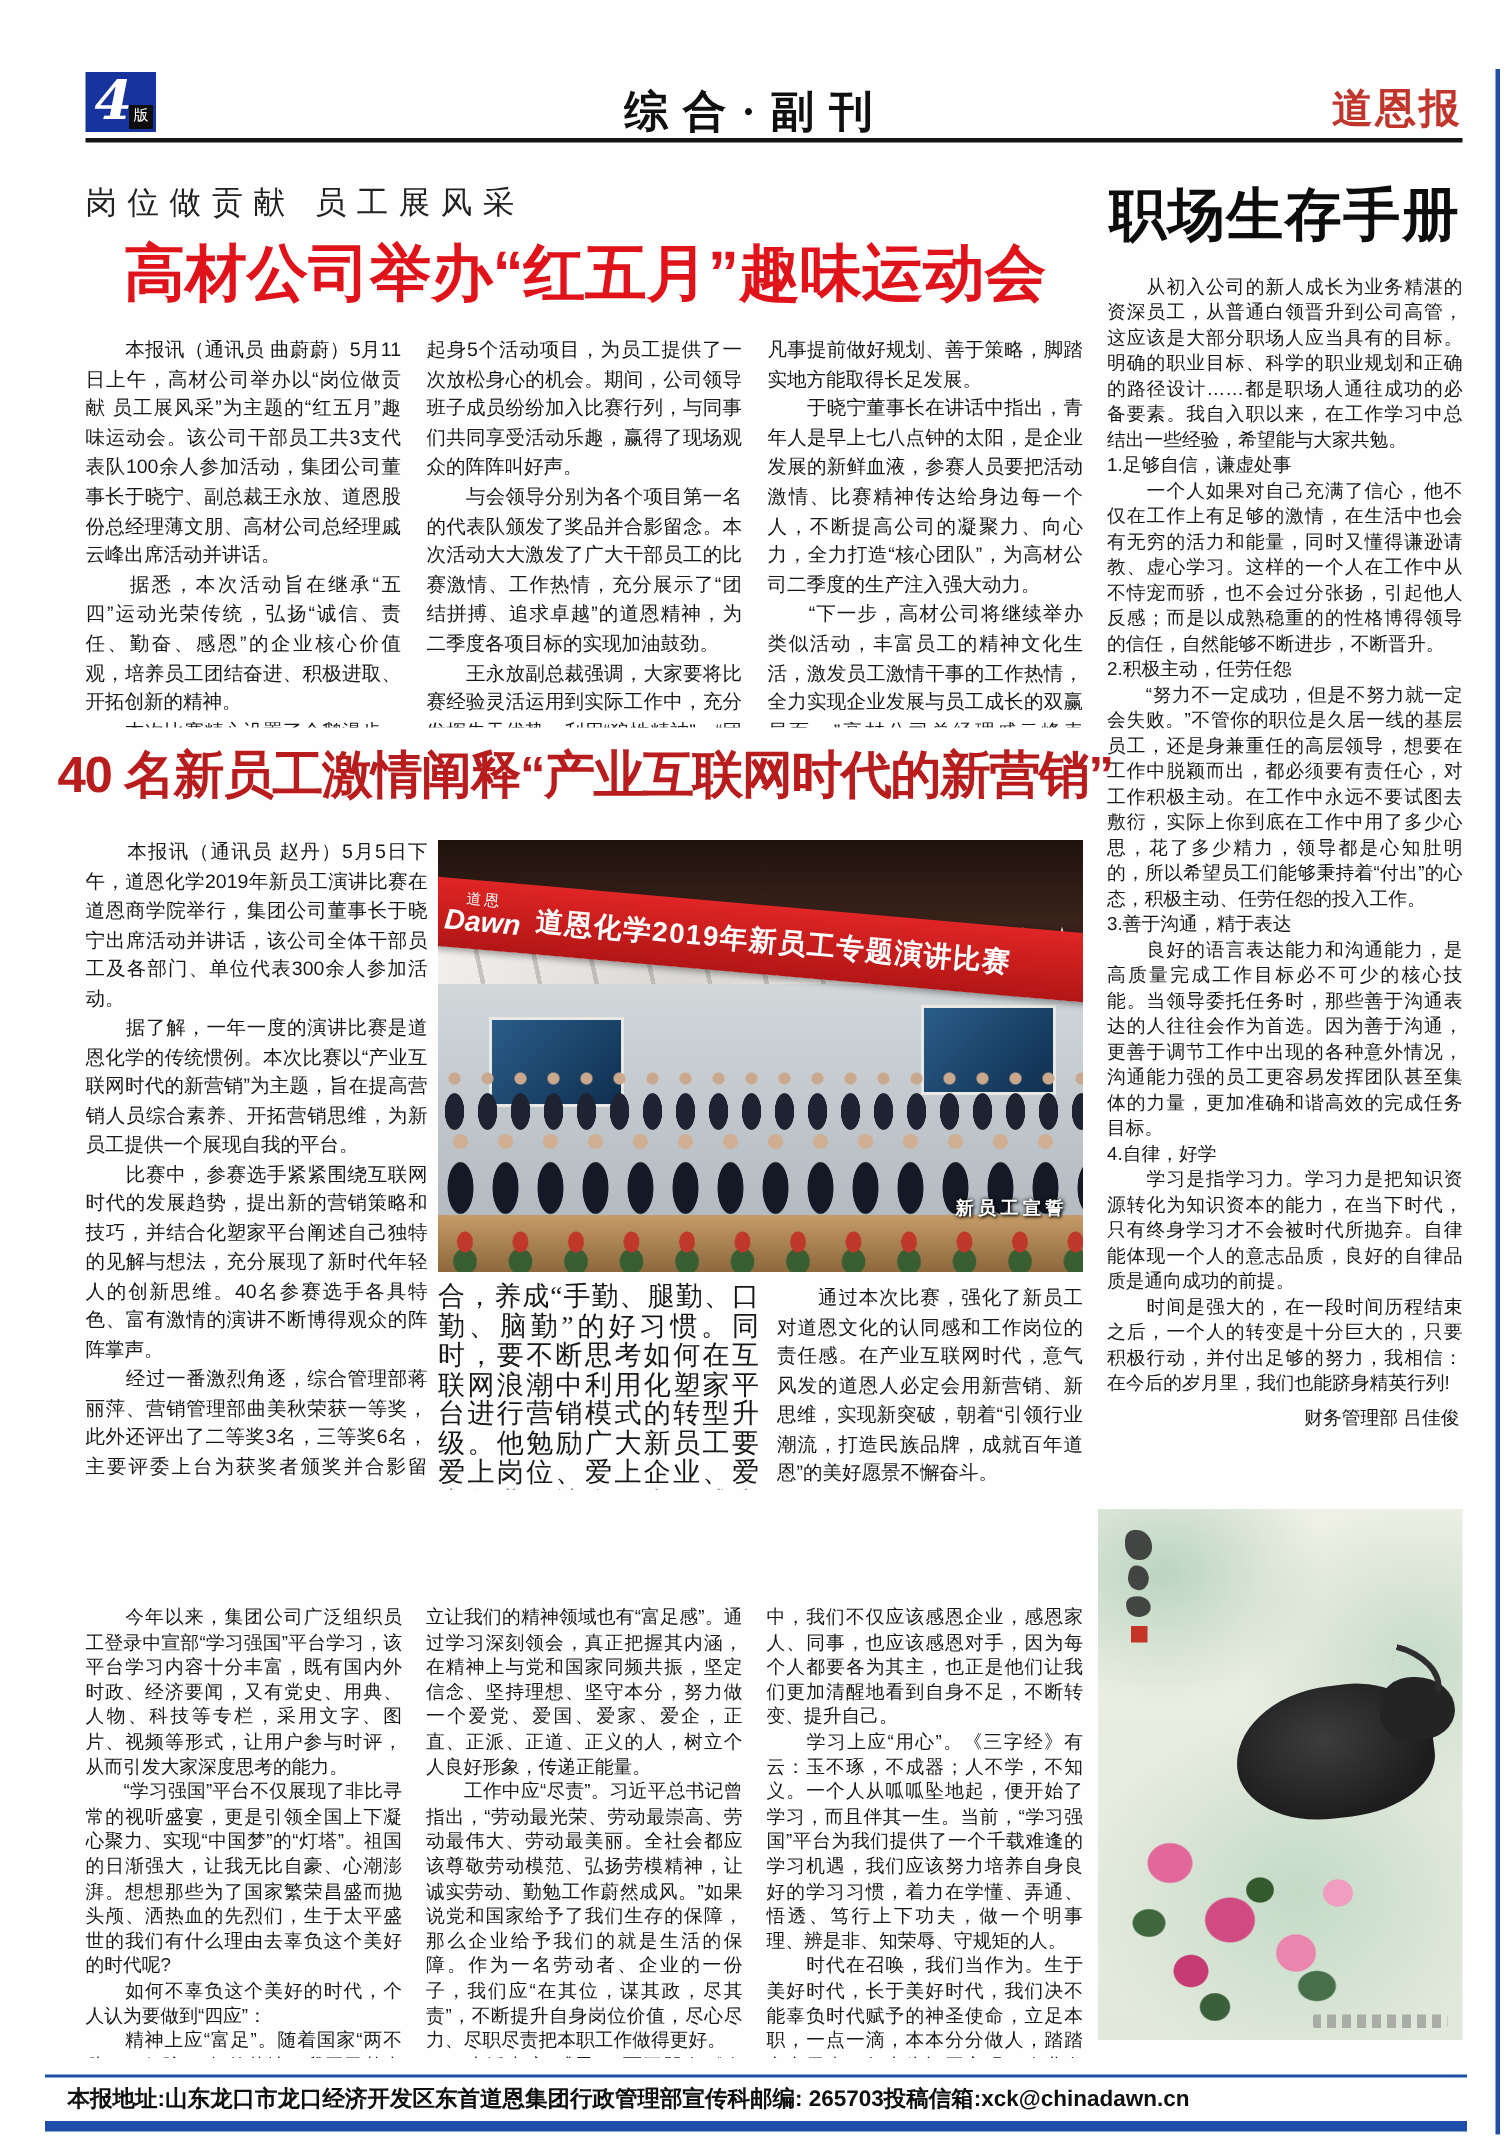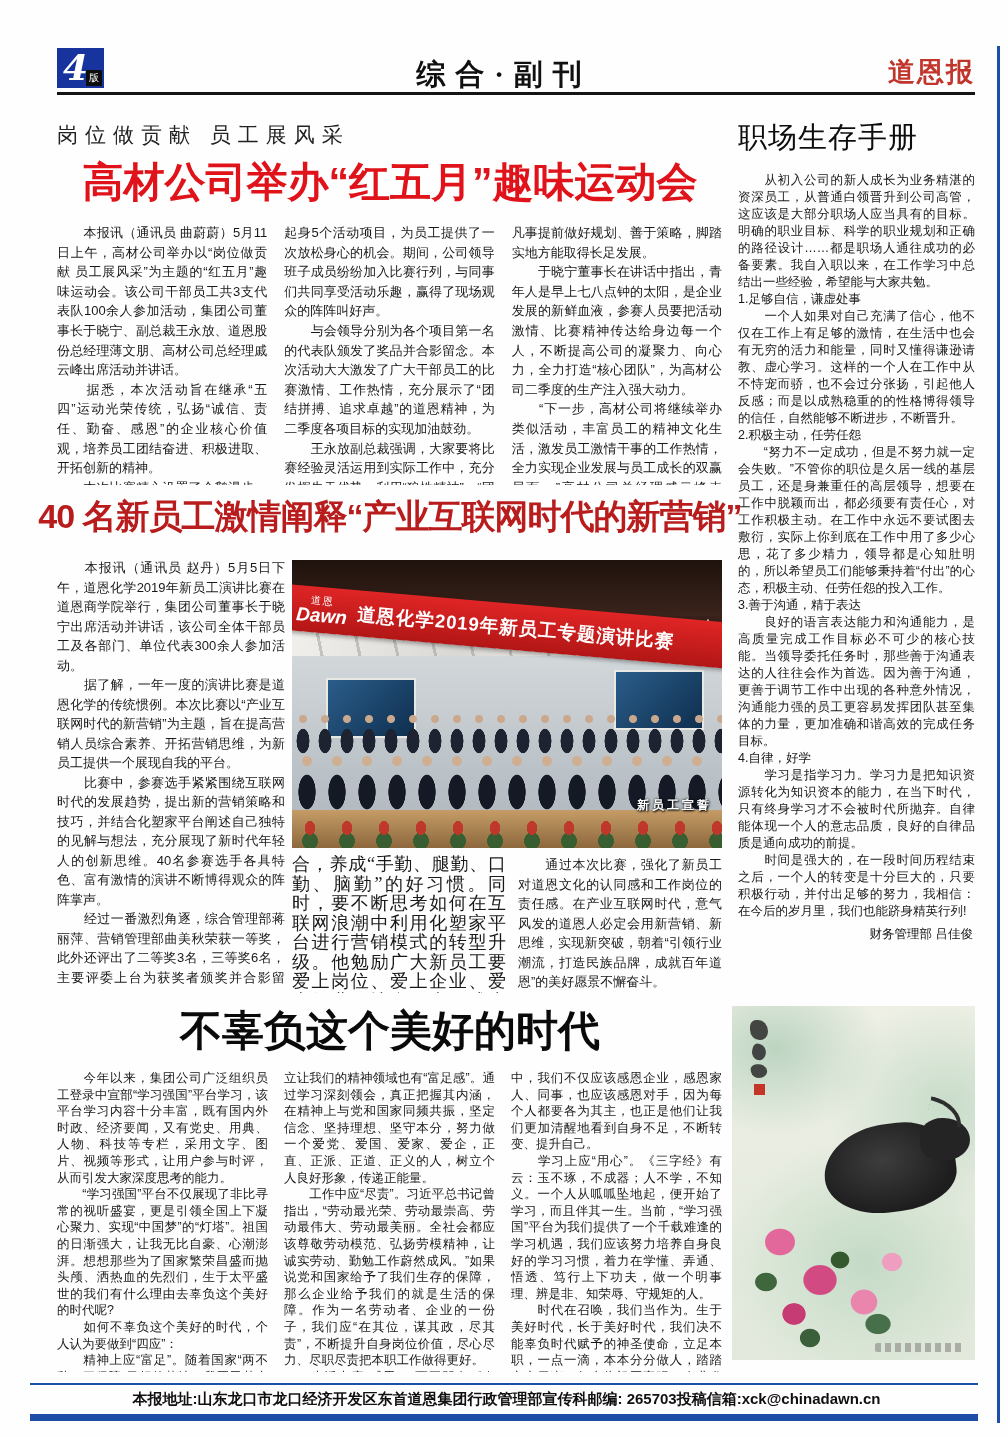--- a/index.html
+++ b/index.html
@@ -22,21 +22,21 @@
   .foot-bar { position:absolute; left:30px; right:30px; top:1414px; height:7px; background:#1d4ea8; }
   
   .bodytxt { white-space:pre-line; text-align:justify; color:#181818; }
   
   .a1-kicker { position:absolute; left:57px; top:121px; width:665px; text-align:left; font-size:21px; letter-spacing:7px; color:#222; }
   .a1-headline { position:absolute; left:40px; top:155px; width:700px; text-align:center; font-size:41px; font-weight:900; color:#e0121a; letter-spacing:0px; }
   .a1-cols { position:absolute; left:57px; top:223px; width:665px; height:262px; display:flex; gap:17px; overflow:hidden; }
   .a1-cols .col { flex:1; font-size:13px; line-height:19.6px; }
   
   .sv { position:absolute; left:738px; top:118px; width:237px; }
-  .sv-title { font-size:29px; font-weight:400; letter-spacing:1px; color:#0d0d0d; text-align:left; margin-bottom:14px; }
+  .sv-title { font-size:38px; font-weight:700; letter-spacing:1px; color:#0d0d0d; text-align:center; margin-bottom:14px; }
   .sv-body { font-size:12.5px; line-height:17px; }
   .sv-sign { margin-top:6px; text-align:right; font-size:12.5px; padding-right:2px; }
   
   .a2-headline { position:absolute; left:30px; top:494px; width:720px; text-align:center; font-size:34px; font-weight:900; color:#b91c1c; letter-spacing:-1px; }
   .a2-colleft { position:absolute; left:57px; top:558px; width:228px; height:432px; font-size:13px; line-height:19.5px; overflow:hidden; }
   .a2-colmid { position:absolute; left:292px; top:855px; width:214px; height:138px; font-size:18px; line-height:19.5px; overflow:hidden;font-family:Liberation Serif, serif; }
   .a2-colright { position:absolute; left:518px; top:855px; width:204px; height:138px; font-size:13px; line-height:19.5px; overflow:hidden; }
   
   .photo { position:absolute; left:292px; top:560px; width:430px; height:288px; background:#dfe3e6; overflow:hidden; }
   .ph-ceiling { position:absolute; left:0; top:0; width:100%; height:125px;
@@ -104,21 +104,21 @@
       radial-gradient(15px 12px at 142px 120px, #47704a 80%, rgba(0,0,0,0) 88%),
       radial-gradient(12px 11px at 74px 134px, #3c5f3b 80%, rgba(0,0,0,0) 88%); }
   .callig { position:absolute; left:12px; top:10px; width:30px; height:130px; }
   .callig .stroke { display:block; width:18px; height:20px; margin:4px auto; background:#2a2a2a; border-radius:35% 60% 45% 55%; opacity:.85; }
   .callig .stroke.s2 { width:14px; height:16px; transform:rotate(12deg); }
   .callig .stroke.s3 { width:16px; height:14px; transform:rotate(-10deg); }
   .callig .seal { display:block; width:11px; height:11px; margin:6px auto 0; background:#c43427; }
   .paint-cap { position:absolute; right:10px; bottom:8px; width:90px; height:9px; opacity:.65; border-radius:2px;
     background:repeating-linear-gradient(90deg,#8e8e8a 0 6px, rgba(0,0,0,0) 6px 10px); }
   
-  .footer-row { position:absolute; left:45px; right:40px; top:1390px; display:flex; justify-content:center; align-items:baseline; font-size:15px; font-weight:700; color:#101010; }
+  .footer-row { position:absolute; left:45px; right:40px; top:1390px; display:flex; justify-content:flex-start; align-items:baseline; font-size:15px; font-weight:700; color:#101010; }
   .footer-row .mid { }
 </style>
 </head>
 <body>
 
 <div class="page">
 
   <div class="badge">
     <span class="num">4</span>
     <span class="ban">版</span>
@@ -180,21 +180,20 @@
         <span class="en">Dawn</span>
       </span>
       <span class="slogan">道恩化学2019年新员工专题演讲比赛</span>
     </div>
     <div class="ph-caption">新员工宣誓</div>
   </div>
 
   <div class="a2-colmid bodytxt">合，养成“手勤、腿勤、口勤、脑勤”的好习惯。同时，要不断思考如何在互联网浪潮中利用化塑家平台进行营销模式的转型升级。他勉励广大新员工要爱上岗位、爱上企业、爱上行业，让自己真正成为拥有“一技之长”、可以“独当一面”的人才。</div>
   <div class="a2-colright bodytxt">　　通过本次比赛，强化了新员工对道恩文化的认同感和工作岗位的责任感。在产业互联网时代，意气风发的道恩人必定会用新营销、新思维，实现新突破，朝着“引领行业潮流，打造民族品牌，成就百年道恩”的美好愿景不懈奋斗。</div>
 
-  <h2 class="a3-headline">不辜负这个美好的时代</h2>
   <div class="a3-cols">
     <div class="col bodytxt">　　今年以来，集团公司广泛组织员工登录中宣部“学习强国”平台学习，该平台学习内容十分丰富，既有国内外时政、经济要闻，又有党史、用典、人物、科技等专栏，采用文字、图片、视频等形式，让用户参与时评，从而引发大家深度思考的能力。
 　　“学习强国”平台不仅展现了非比寻常的视听盛宴，更是引领全国上下凝心聚力、实现“中国梦”的“灯塔”。祖国的日渐强大，让我无比自豪、心潮澎湃。想想那些为了国家繁荣昌盛而抛头颅、洒热血的先烈们，生于太平盛世的我们有什么理由去辜负这个美好的时代呢?
 　　如何不辜负这个美好的时代，个人认为要做到“四应”：
 　　精神上应“富足”。随着国家“两不愁、三保障”目标的落地，我国已基本处于物质相对富足的水平，“学习强国”平台的建</div>
     <div class="col bodytxt">立让我们的精神领域也有“富足感”。通过学习深刻领会，真正把握其内涵，在精神上与党和国家同频共振，坚定信念、坚持理想、坚守本分，努力做一个爱党、爱国、爱家、爱企，正直、正派、正道、正义的人，树立个人良好形象，传递正能量。
 　　工作中应“尽责”。习近平总书记曾指出，“劳动最光荣、劳动最崇高、劳动最伟大、劳动最美丽。全社会都应该尊敬劳动模范、弘扬劳模精神，让诚实劳动、勤勉工作蔚然成风。”如果说党和国家给予了我们生存的保障，那么企业给予我们的就是生活的保障。作为一名劳动者、企业的一份子，我们应“在其位，谋其政，尽其责”，不断提升自身岗位价值，尽心尽力、尽职尽责把本职工作做得更好。
 　　生活中应“感恩”。贾平凹在《秦腔》中写道：生容易，活容易，生活不容易。生活</div>
     <div class="col">
       <div class="bodytxt">中，我们不仅应该感恩企业，感恩家人、同事，也应该感恩对手，因为每个人都要各为其主，也正是他们让我们更加清醒地看到自身不足，不断转变、提升自己。

